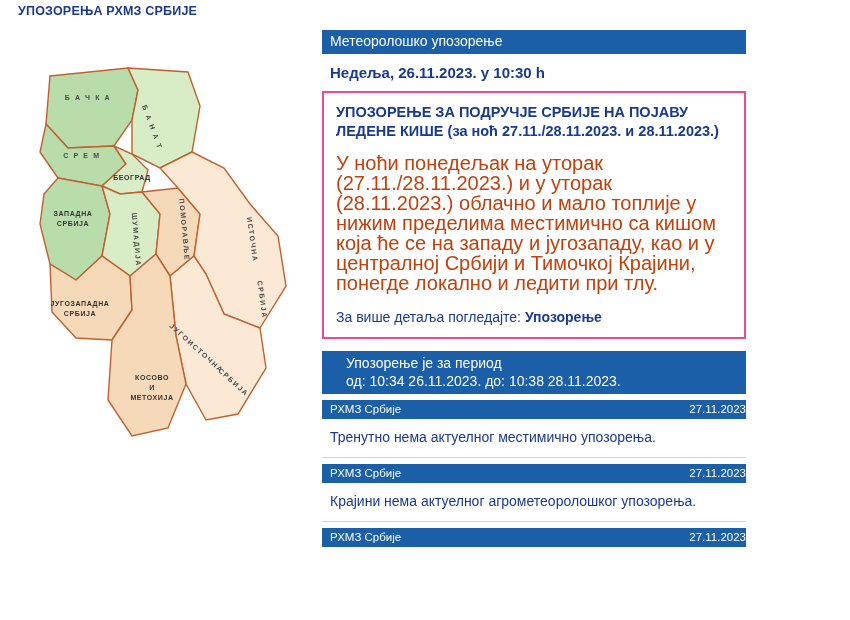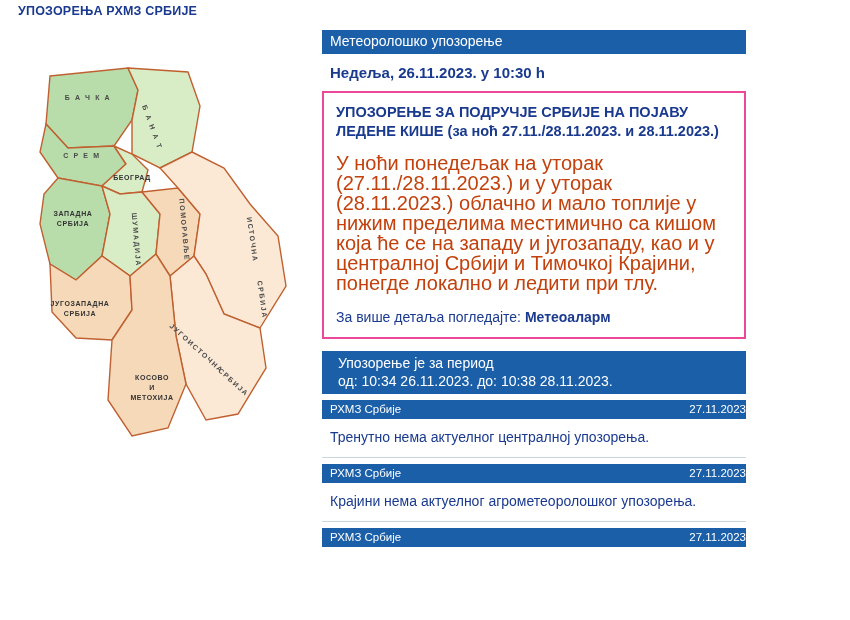--- a/index.html
+++ b/index.html
@@ -77,21 +77,21 @@
     margin-top: 16px;
   }
   .alert-more b {
     font-weight: bold;
   }
   .period-bar {
     background: #1a5fa8;
     color: #ffffff;
     font-size: 14px;
     line-height: 18px;
-    padding: 3px 8px 4px 16px;
+    padding: 3px 8px 4px 24px;
     margin-top: 12px;
   }
   .period-line2 {
     display: block;
   }
   .item {
     margin-top: 6px;
   }
   .item-header {
     background: #1a5fa8;
@@ -180,35 +180,35 @@
 <div class="right-col">
 
   <div class="bar-blue">Метеоролошко упозорење</div>
 
   <div class="sub-date">Недеља, 26.11.2023. у 10:30 h</div>
 
   <div class="alert-box">
     <div class="alert-title">УПОЗОРЕЊЕ ЗА ПОДРУЧЈЕ СРБИЈЕ НА ПОЈАВУ ЛЕДЕНЕ КИШЕ (за ноћ 27.11./28.11.2023. и 28.11.2023.)</div>
     <div class="alert-body">У ноћи понедељак на уторак (27.11./28.11.2023.) и у уторак (28.11.2023.) облачно и мало топлије у нижим пределима местимично са кишом која ће се на западу и југозападу, као и у централној Србији и Тимочкој Крајини, понегде локално и ледити при тлу.</div>
     <div class="alert-more">
-      <span>За више детаља погледајте: </span><b>Метеоаларм</b>
+      <span>За више детаља погледајте: </span><b>Упозорење</b>
     </div>
   </div>
 
   <div class="period-bar">
     <span>Упозорење је за период</span>
     <span class="period-line2">од:  10:34 26.11.2023.  до: 10:38 28.11.2023.</span>
   </div>
 
   <div class="item">
     <div class="item-header">
       <span>РХМЗ Србије</span>
       <span>27.11.2023</span>
     </div>
-    <div class="item-text">Тренутно нема актуелног централној упозорења.</div>
+    <div class="item-text">Тренутно нема актуелног местимично упозорења.</div>
     <div class="item-sep"></div>
   </div>
 
   <div class="item">
     <div class="item-header">
       <span>РХМЗ Србије</span>
       <span>27.11.2023</span>
     </div>
     <div class="item-text">Крајини нема актуелног агрометеоролошког упозорења.</div>
     <div class="item-sep"></div>

